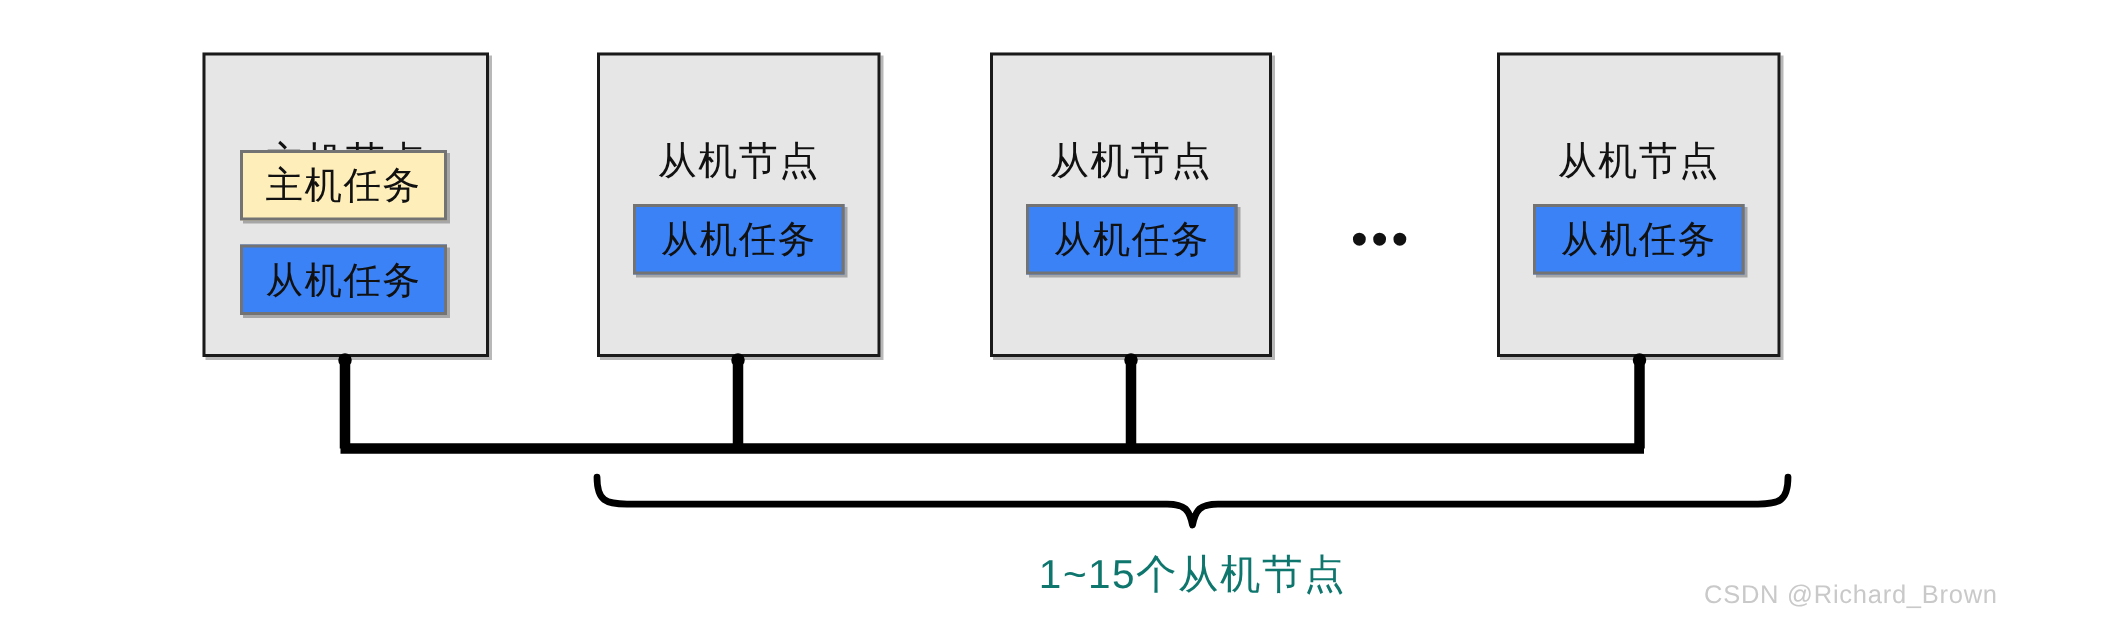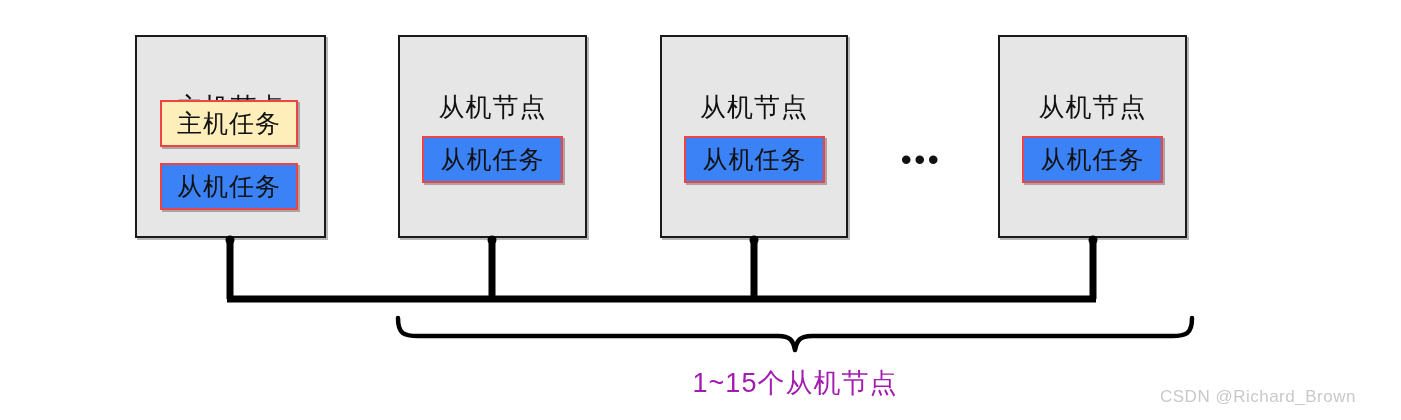--- a/index.html
+++ b/index.html
@@ -30,21 +30,21 @@
     right: 0;
     text-align: center;
     font-size: 26px;
     color: #111111;
     letter-spacing: 1px;
     white-space: nowrap;
   }
   .task-box {
     position: absolute;
     box-sizing: border-box;
-    border: 2px solid #ef4444;
+    border: 2px solid #737373;
     display: flex;
     align-items: center;
     justify-content: center;
     font-size: 25px;
     color: #111111;
     letter-spacing: 1px;
     white-space: nowrap;
     box-shadow: 2px 2px 0 rgba(0,0,0,0.28);
   }
   .task-master {
@@ -59,21 +59,21 @@
     line-height: 1;
     color: #111111;
     font-weight: bold;
     letter-spacing: 3px;
     white-space: nowrap;
   }
   .bus-label {
     position: absolute;
     text-align: center;
     font-size: 27px;
-    color: #a21caf;
+    color: #0f766e;
     letter-spacing: 1px;
     white-space: nowrap;
   }
   .watermark {
     position: absolute;
     font-size: 17px;
     color: #c9c9c9;
     white-space: nowrap;
     letter-spacing: 0.5px;
   }
@@ -134,15 +134,15 @@
              C 398 334, 404 336, 418 336
              L 778 336
              C 790 336, 793 340, 795 350
              C 797 340, 800 336, 812 336
              L 1172 336
              C 1186 336, 1192 334, 1192 318" stroke="#000000" stroke-width="4.5" fill="none" stroke-linecap="round" stroke-linejoin="round"></path>
   </svg>
 
   <div class="bus-label" style="left:595px; top:365px; width:400px;">1~15个从机节点</div>
 
-  <div class="watermark" style="left:1160px; top:387px;">CSDN @Richard_Brown</div>
+  <div class="watermark" style="left:1136px; top:387px;">CSDN @Richard_Brown</div>
 
 </div>
 
 </body></html>

